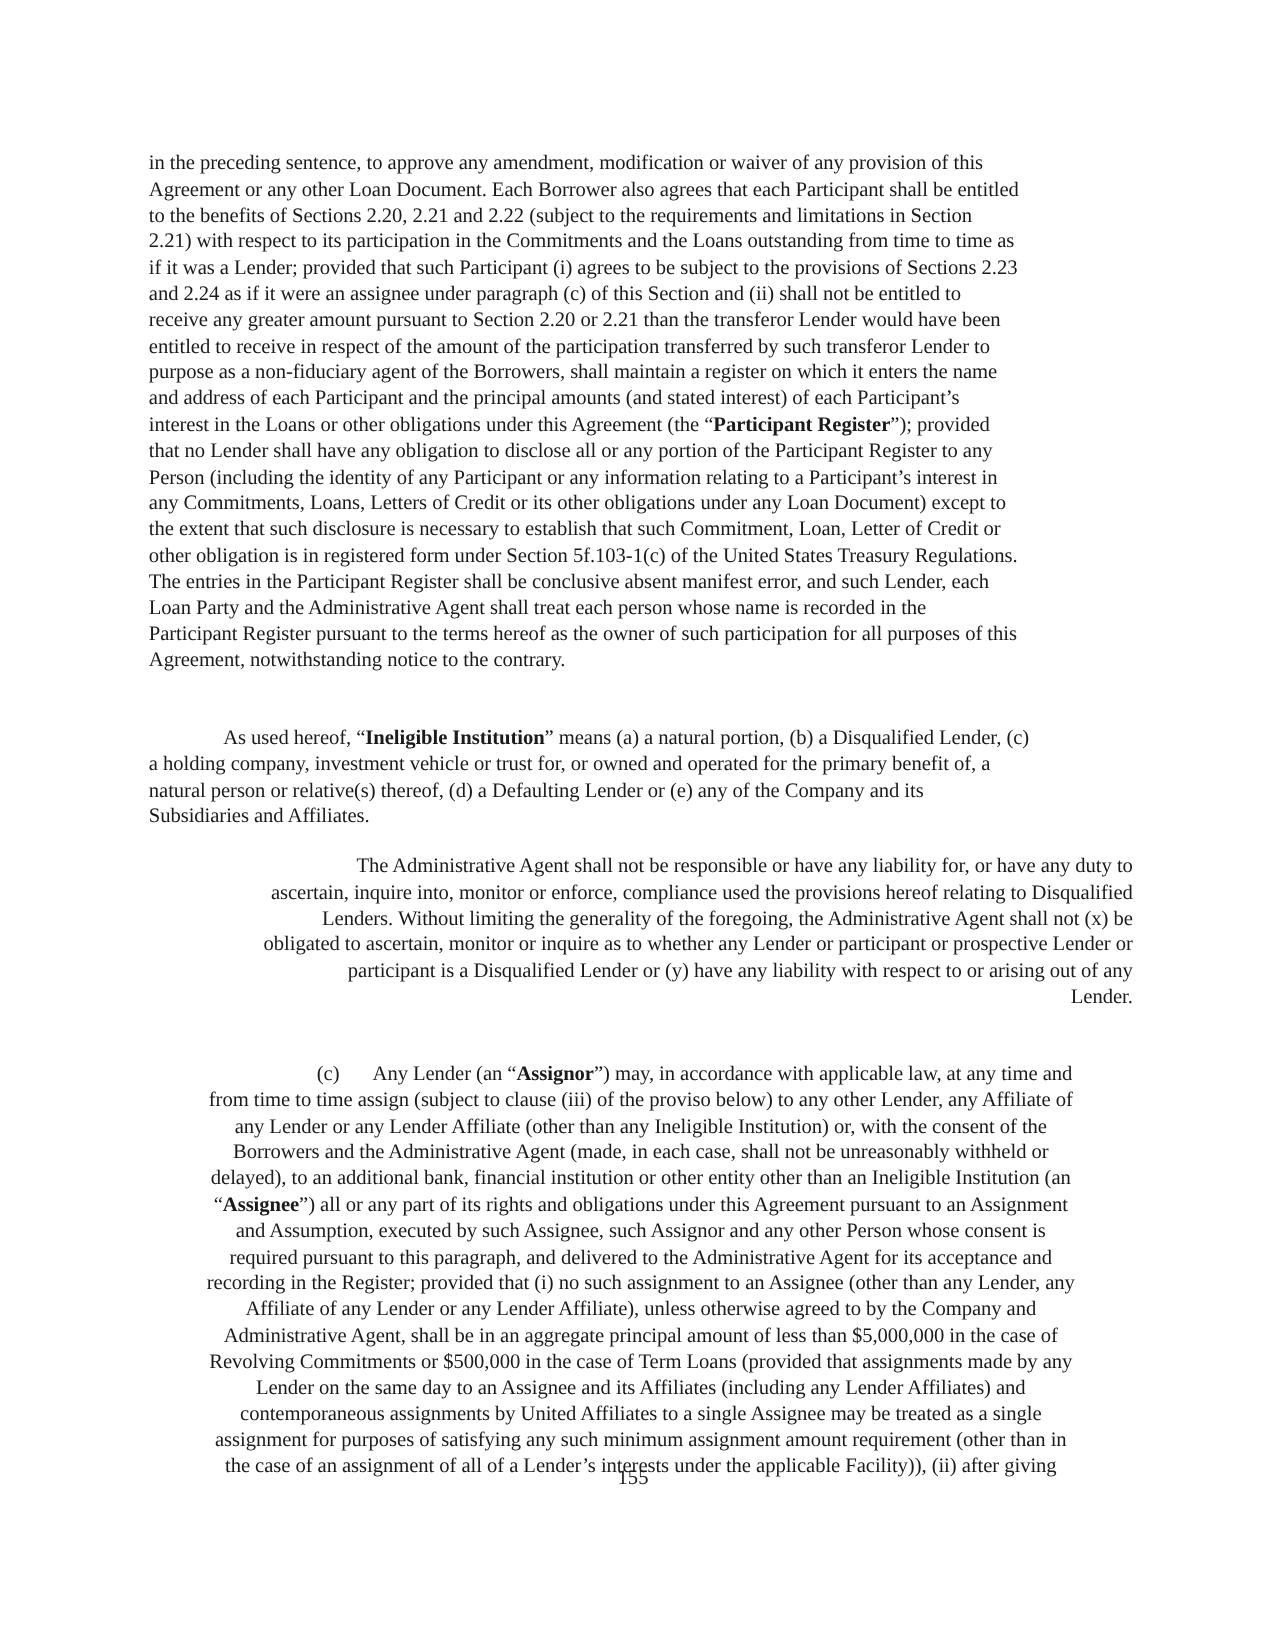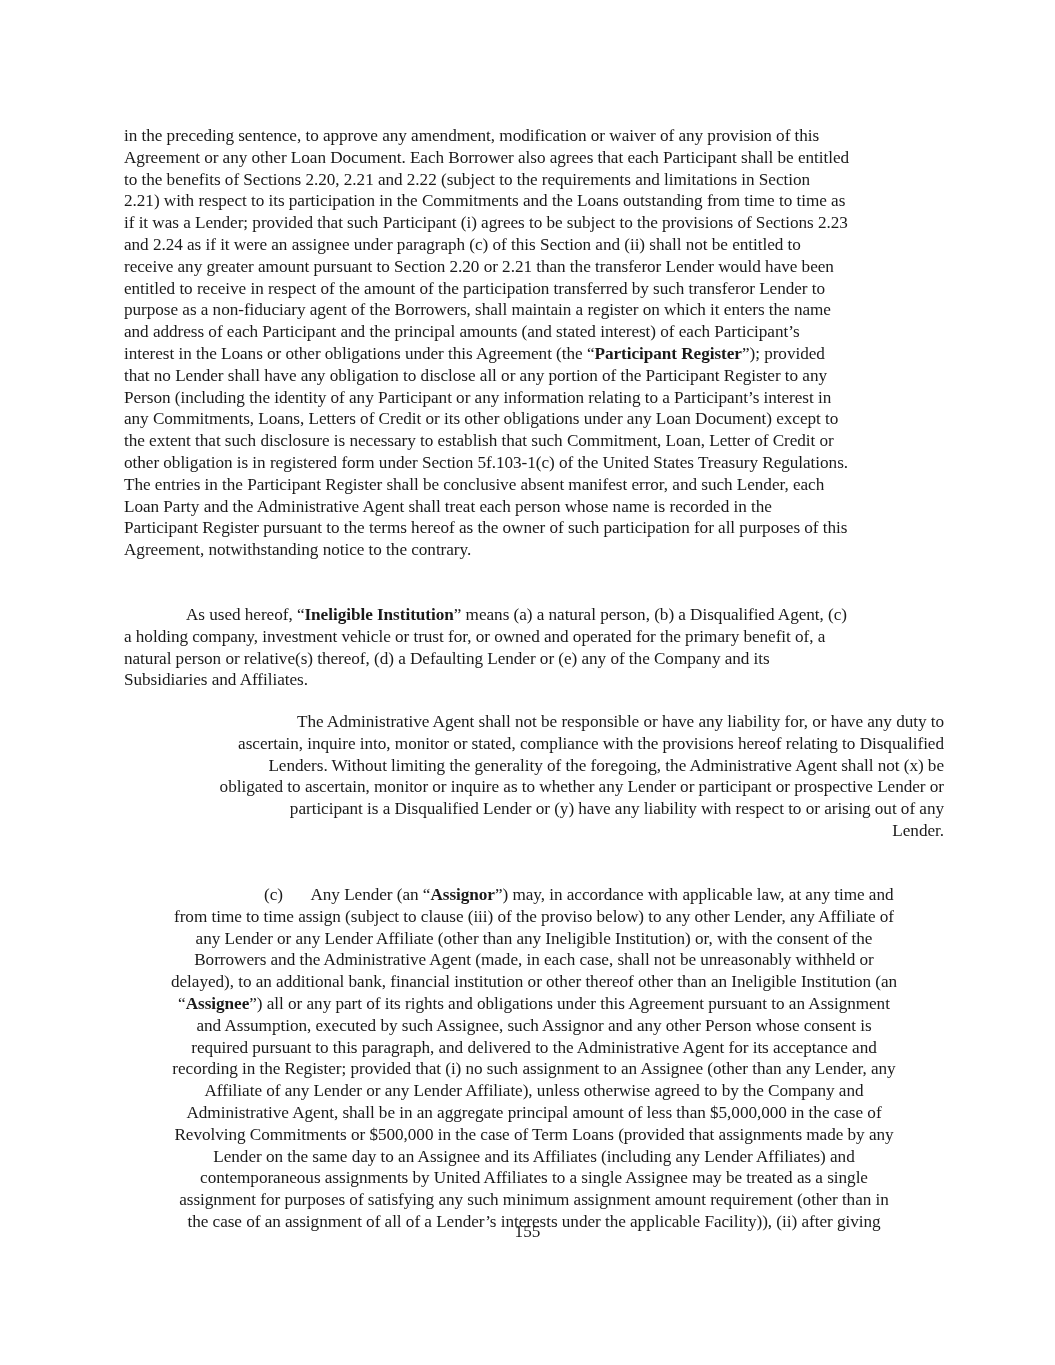--- a/index.html
+++ b/index.html
@@ -70,41 +70,41 @@
     <span class="line">any Commitments, Loans, Letters of Credit or its other obligations under any Loan Document) except to</span>
     <span class="line">the extent that such disclosure is necessary to establish that such Commitment, Loan, Letter of Credit or</span>
     <span class="line">other obligation is in registered form under Section 5f.103-1(c) of the United States Treasury Regulations.</span>
     <span class="line">The entries in the Participant Register shall be conclusive absent manifest error, and such Lender, each</span>
     <span class="line">Loan Party and the Administrative Agent shall treat each person whose name is recorded in the</span>
     <span class="line">Participant Register pursuant to the terms hereof as the owner of such participation for all purposes of this</span>
     <span class="line">Agreement, notwithstanding notice to the contrary.</span>
   </div>
 
   <div class="text-block" style="top:604px;">
-    <span class="line indent"><span>As used hereof, “</span><b>Ineligible Institution</b><span>” means (a) a natural person, (b) a Disqualified Agent, (c)</span></span>
+    <span class="line indent"><span>As used hereof, “</span><b>Ineligible Institution</b><span>” means (a) a natural portion, (b) a Disqualified Lender, (c)</span></span>
     <span class="line">a holding company, investment vehicle or trust for, or owned and operated for the primary benefit of, a</span>
     <span class="line">natural person or relative(s) thereof, (d) a Defaulting Lender or (e) any of the Company and its</span>
     <span class="line">Subsidiaries and Affiliates.</span>
   </div>
 
   <div class="text-block" style="top:711px;text-align:right;">
     <span class="line indent">The Administrative Agent shall not be responsible or have any liability for, or have any duty to</span>
-    <span class="line">ascertain, inquire into, monitor or stated, compliance with the provisions hereof relating to Disqualified</span>
+    <span class="line">ascertain, inquire into, monitor or enforce, compliance used the provisions hereof relating to Disqualified</span>
     <span class="line">Lenders. Without limiting the generality of the foregoing, the Administrative Agent shall not (x) be</span>
     <span class="line">obligated to ascertain, monitor or inquire as to whether any Lender or participant or prospective Lender or</span>
     <span class="line">participant is a Disqualified Lender or (y) have any liability with respect to or arising out of any</span>
     <span class="line">Lender.</span>
   </div>
 
   <div class="text-block" style="top:884px;text-align:center;">
     <span class="line indent"><span class="c-label">(c)</span><span>Any Lender (an “</span><b>Assignor</b><span>”) may, in accordance with applicable law, at any time and</span></span>
     <span class="line">from time to time assign (subject to clause (iii) of the proviso below) to any other Lender, any Affiliate of</span>
     <span class="line">any Lender or any Lender Affiliate (other than any Ineligible Institution) or, with the consent of the</span>
     <span class="line">Borrowers and the Administrative Agent (made, in each case, shall not be unreasonably withheld or</span>
-    <span class="line">delayed), to an additional bank, financial institution or other thereof other than an Ineligible Institution (an</span>
+    <span class="line">delayed), to an additional bank, financial institution or other entity other than an Ineligible Institution (an</span>
     <span class="line"><span>“</span><b>Assignee</b><span>”) all or any part of its rights and obligations under this Agreement pursuant to an Assignment</span></span>
     <span class="line">and Assumption, executed by such Assignee, such Assignor and any other Person whose consent is</span>
     <span class="line">required pursuant to this paragraph, and delivered to the Administrative Agent for its acceptance and</span>
     <span class="line">recording in the Register; provided that (i) no such assignment to an Assignee (other than any Lender, any</span>
     <span class="line">Affiliate of any Lender or any Lender Affiliate), unless otherwise agreed to by the Company and</span>
     <span class="line">Administrative Agent, shall be in an aggregate principal amount of less than $5,000,000 in the case of</span>
     <span class="line">Revolving Commitments or $500,000 in the case of Term Loans (provided that assignments made by any</span>
     <span class="line">Lender on the same day to an Assignee and its Affiliates (including any Lender Affiliates) and</span>
     <span class="line">contemporaneous assignments by United Affiliates to a single Assignee may be treated as a single</span>
     <span class="line">assignment for purposes of satisfying any such minimum assignment amount requirement (other than in</span>

